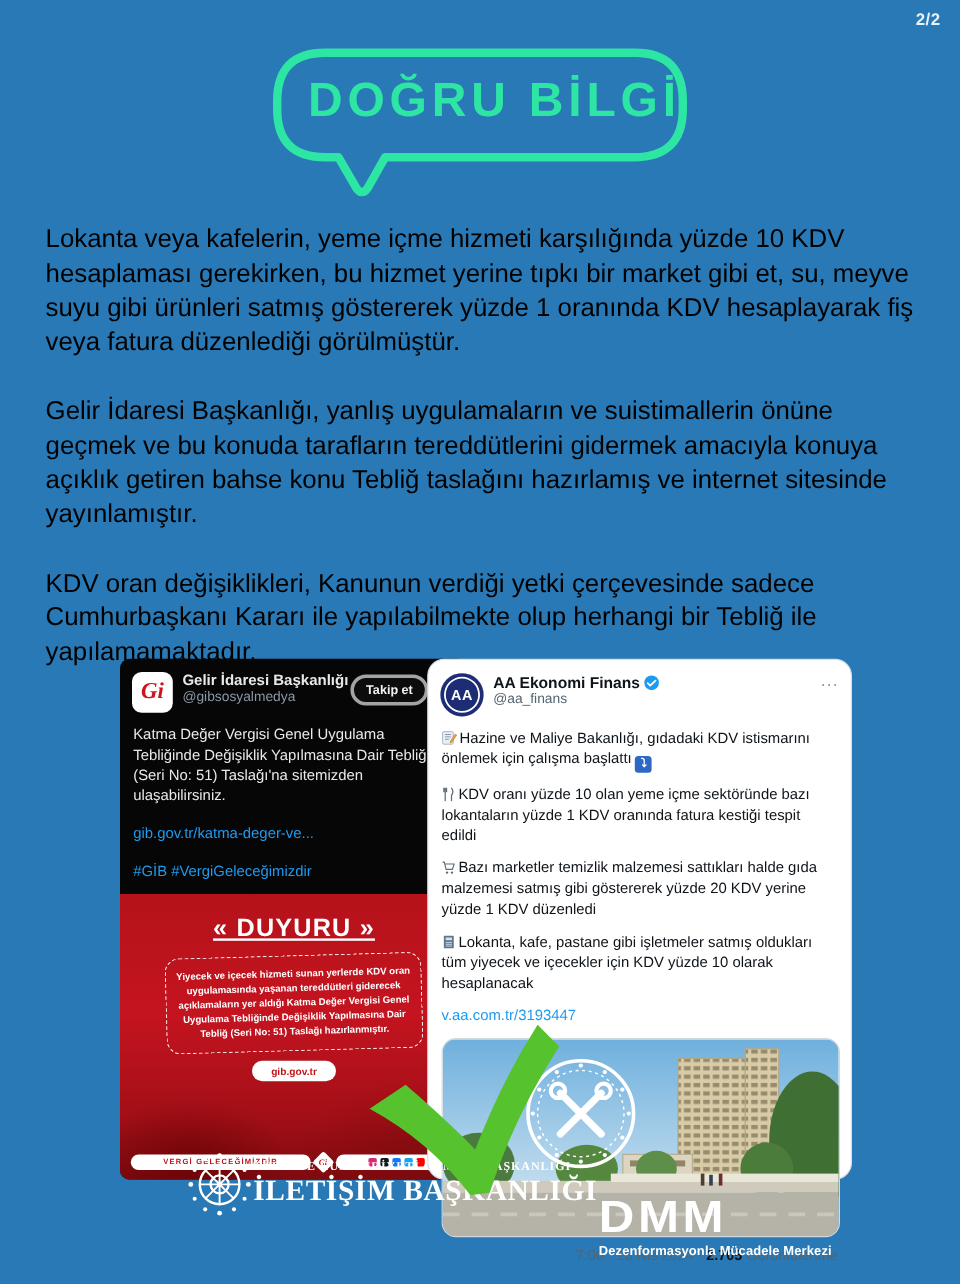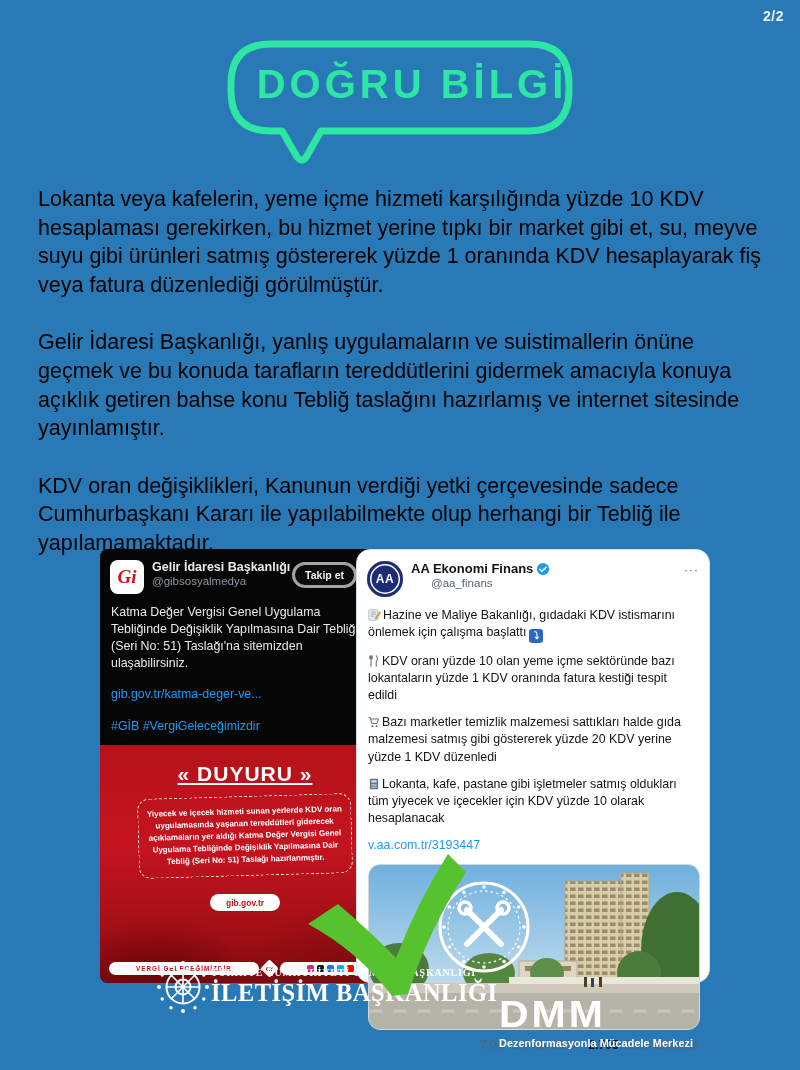--- a/index.html
+++ b/index.html
@@ -36,21 +36,21 @@
   .avatar-aa{
     width:36px;height:36px;border-radius:50%;background:#1d2d75;flex:0 0 36px;
     display:flex;align-items:center;justify-content:center;
     box-shadow:inset 0 0 0 3px #1d2d75, inset 0 0 0 4.5px #ffffff;
     color:#fff;font-weight:800;font-size:12px;letter-spacing:.5px;
   }
   .tw-names{flex:1 1 auto;min-width:0;}
   .tw-name{font-weight:bold;font-size:12.5px;white-space:nowrap;display:flex;align-items:center;gap:3px;}
   .card-aa .tw-name{font-size:13px;}
   .tw-handle{font-size:11.5px;color:#8b98a5;margin-top:1px;}
-  .card-aa .tw-handle{color:#536471;margin-left:20px;}
+  .card-aa .tw-handle{color:#536471;}
   .follow-btn{
     flex:0 0 auto;border:3px solid #a3a3a3;border-radius:999px;background:#0c0c0c;
     color:#eff3f4;font-size:10.5px;font-weight:bold;padding:4px 10px;margin-top:2px;
   }
   .more-dots{flex:0 0 auto;color:#8b98a5;font-size:12px;letter-spacing:1px;margin-top:2px;}
   .card-aa .more-dots{color:#536471;}
   .tw-body{padding:10px 11px 0 11px;font-size:12.4px;line-height:1.38;}
   .tw-link{color:#1d9bf0;}
   .card-gib .tw-body p{margin:0 0 14px 0;}
   .card-aa .tw-body p{margin:0 0 10px 0;}
@@ -75,21 +75,21 @@
     margin-top:17px;
     text-decoration:underline;
   }
   .duyuru-box{
     margin:10px auto 0 auto;width:196px;
     border:1.6px dashed rgba(255,255,255,.9);border-radius:12px;
     color:#fff;font-size:8px;line-height:1.5;text-align:center;
     padding:9px 8px;transform:rotate(-1.6deg);font-weight:600;
   }
   .duyuru-pill{
-    display:block;margin:18px auto 0 auto;width:70px;text-align:center;
+    display:block;margin:8px auto 0 auto;width:70px;text-align:center;
     background:#fff;color:#c01218;font-weight:800;font-size:8.5px;
     border-radius:10px;padding:3.5px 0;border:none;
   }
   .gib-banner{
     position:absolute;left:9px;right:9px;bottom:7px;height:15px;
     display:flex;align-items:center;gap:4px;
   }
   .banner-pill{
     background:#fff;border-radius:8px;height:13px;display:flex;align-items:center;
     padding:0 7px;gap:3px;

